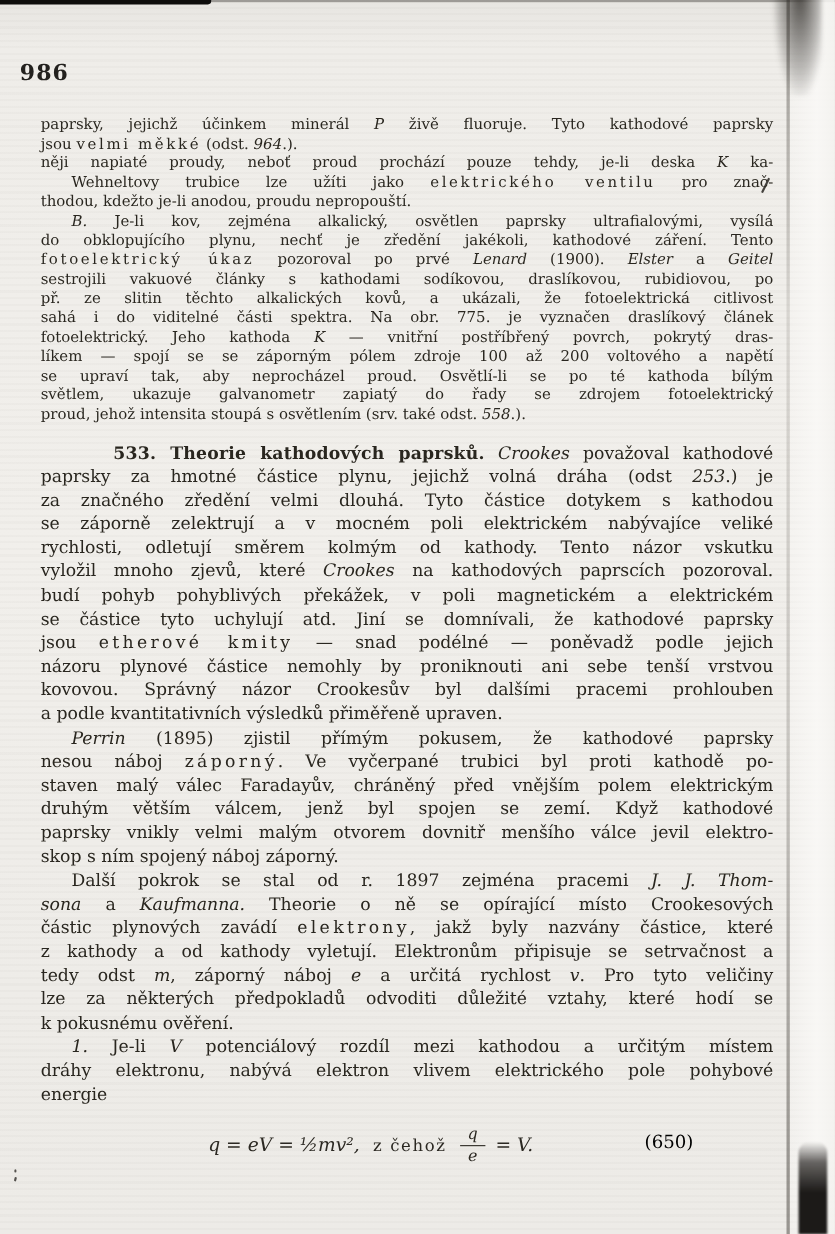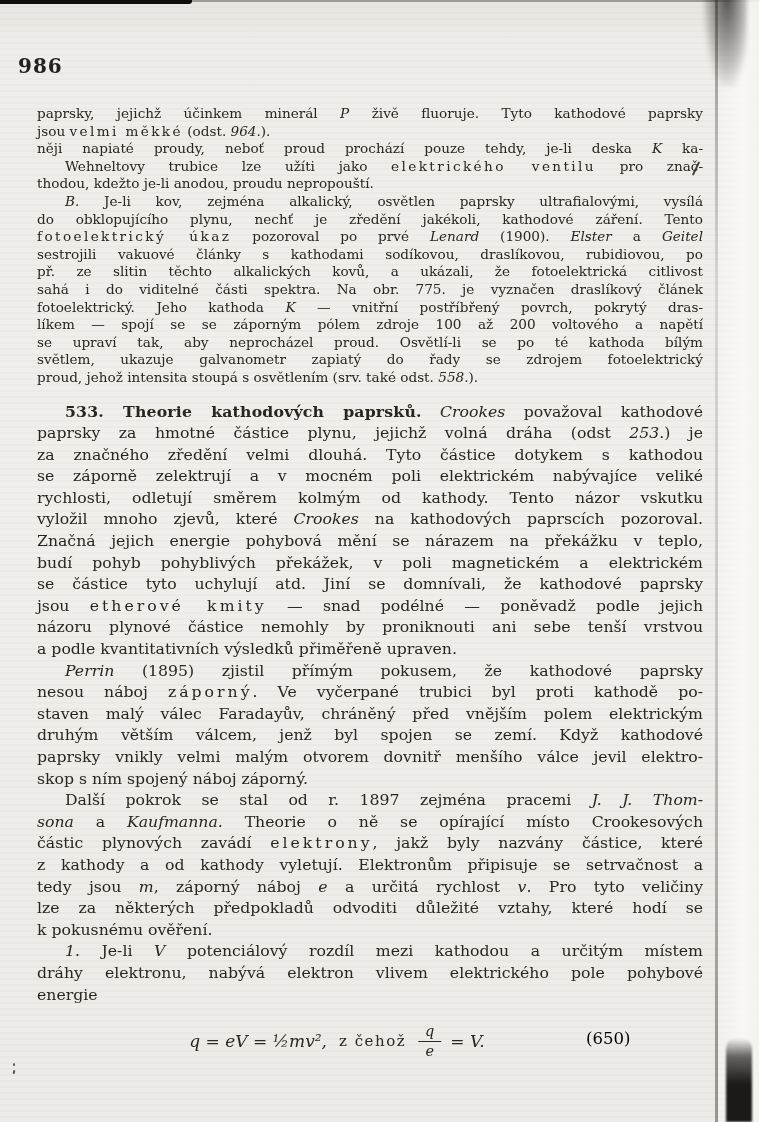--- a/index.html
+++ b/index.html
@@ -39,21 +39,21 @@
     position:absolute;left:37px;top:105px;width:666px;color:#29261f;
   }
   .block-a{font-size:13.6px;line-height:17.6px;}
   .block-b{margin-top:14px;font-size:15.7px;line-height:21.6px;}
   .para{margin:0;}
   .line{text-align:justify;text-align-last:justify;}
   .line.last{text-align-last:left;}
   .line.indent{text-indent:28px;}
   .seg-n{}
   .seg-i{font-style:italic;}
-  .seg-b{font-weight:bold;letter-spacing:.2px;}
+  .seg-b{font-weight:bold;letter-spacing:.2px;margin-left:38px;}
   .seg-sp{letter-spacing:2.4px;}
   .block-b .seg-sp{letter-spacing:3px;}
 
   .formula-row{position:relative;margin-top:12px;height:50px;}
   .formula{
     position:absolute;left:300px;top:6px;transform:translateX(-50%);
     display:flex;align-items:center;gap:9px;
     font-size:17px;font-style:italic;white-space:nowrap;color:#2b2822;
   }
   .formula .conn{font-style:normal;font-size:15px;letter-spacing:1.5px;margin:0 3px;}
@@ -104,41 +104,41 @@
       </div>
     </div>
   <div class="block-b">
       <div class="para">
         <div class="line indent"><span class="seg-b">533. Theorie kathodových paprsků.</span><span class="seg-n"> </span><span class="seg-i">Crookes</span><span class="seg-n"> považoval kathodové</span></div>
         <div class="line"><span class="seg-n">paprsky za hmotné částice plynu, jejichž volná dráha (odst </span><span class="seg-i">253</span><span class="seg-n">.) je</span></div>
         <div class="line"><span class="seg-n">za značného zředění velmi dlouhá. Tyto částice dotykem s kathodou</span></div>
         <div class="line"><span class="seg-n">se záporně zelektrují a v mocném poli elektrickém nabývajíce veliké</span></div>
         <div class="line"><span class="seg-n">rychlosti, odletují směrem kolmým od kathody. Tento názor vskutku</span></div>
         <div class="line"><span class="seg-n">vyložil mnoho zjevů, které </span><span class="seg-i">Crookes</span><span class="seg-n"> na kathodových paprscích pozoroval.</span></div>
-        <div class="line"><span class="seg-n">Značná jejich energie pohybová mění se nárazem na překážku v teplo,</span></div>
         <div class="line"><span class="seg-n">budí pohyb pohyblivých překážek, v poli magnetickém a elektrickém</span></div>
         <div class="line"><span class="seg-n">se částice tyto uchylují atd. Jiní se domnívali, že kathodové paprsky</span></div>
         <div class="line"><span class="seg-n">jsou </span><span class="seg-sp">etherové kmity</span><span class="seg-n"> — snad podélné — poněvadž podle jejich</span></div>
         <div class="line"><span class="seg-n">názoru plynové částice nemohly by proniknouti ani sebe tenší vrstvou</span></div>
+        <div class="line"><span class="seg-n">kovovou. Správný názor Crookesův byl dalšími pracemi prohlouben</span></div>
         <div class="line last"><span class="seg-n">a podle kvantitativních výsledků přiměřeně upraven.</span></div>
       </div>
       <div class="para">
         <div class="line indent"><span class="seg-i">Perrin</span><span class="seg-n"> (1895) zjistil přímým pokusem, že kathodové paprsky</span></div>
         <div class="line"><span class="seg-n">nesou náboj </span><span class="seg-sp">záporný</span><span class="seg-n">. Ve vyčerpané trubici byl proti kathodě po-</span></div>
         <div class="line"><span class="seg-n">staven malý válec Faradayův, chráněný před vnějším polem elektrickým</span></div>
         <div class="line"><span class="seg-n">druhým větším válcem, jenž byl spojen se zemí. Když kathodové</span></div>
         <div class="line"><span class="seg-n">paprsky vnikly velmi malým otvorem dovnitř menšího válce jevil elektro-</span></div>
         <div class="line last"><span class="seg-n">skop s ním spojený náboj záporný.</span></div>
       </div>
       <div class="para">
         <div class="line indent"><span class="seg-n">Další pokrok se stal od r. 1897 zejména pracemi </span><span class="seg-i">J. J. Thom-</span></div>
         <div class="line"><span class="seg-i">sona</span><span class="seg-n"> a </span><span class="seg-i">Kaufmanna.</span><span class="seg-n"> Theorie o ně se opírající místo Crookesových</span></div>
         <div class="line"><span class="seg-n">částic plynových zavádí </span><span class="seg-sp">elektrony</span><span class="seg-n">, jakž byly nazvány částice, které</span></div>
         <div class="line"><span class="seg-n">z kathody a od kathody vyletují. Elektronům připisuje se setrvačnost a</span></div>
-        <div class="line"><span class="seg-n">tedy jsou </span><span class="seg-i">m</span><span class="seg-n">, záporný náboj </span><span class="seg-i">e</span><span class="seg-n"> a určitá rychlost </span><span class="seg-i">v</span><span class="seg-n">. Pro tyto veličiny</span></div>
+        <div class="line"><span class="seg-n">tedy odst </span><span class="seg-i">m</span><span class="seg-n">, záporný náboj </span><span class="seg-i">e</span><span class="seg-n"> a určitá rychlost </span><span class="seg-i">v</span><span class="seg-n">. Pro tyto veličiny</span></div>
         <div class="line"><span class="seg-n">lze za některých předpokladů odvoditi důležité vztahy, které hodí se</span></div>
         <div class="line last"><span class="seg-n">k pokusnému ověření.</span></div>
       </div>
       <div class="para">
         <div class="line indent"><span class="seg-i">1.</span><span class="seg-n"> Je-li </span><span class="seg-i">V</span><span class="seg-n"> potenciálový rozdíl mezi kathodou a určitým místem</span></div>
         <div class="line"><span class="seg-n">dráhy elektronu, nabývá elektron vlivem elektrického pole pohybové</span></div>
         <div class="line last"><span class="seg-n">energie</span></div>
       </div>
     </div>
 

